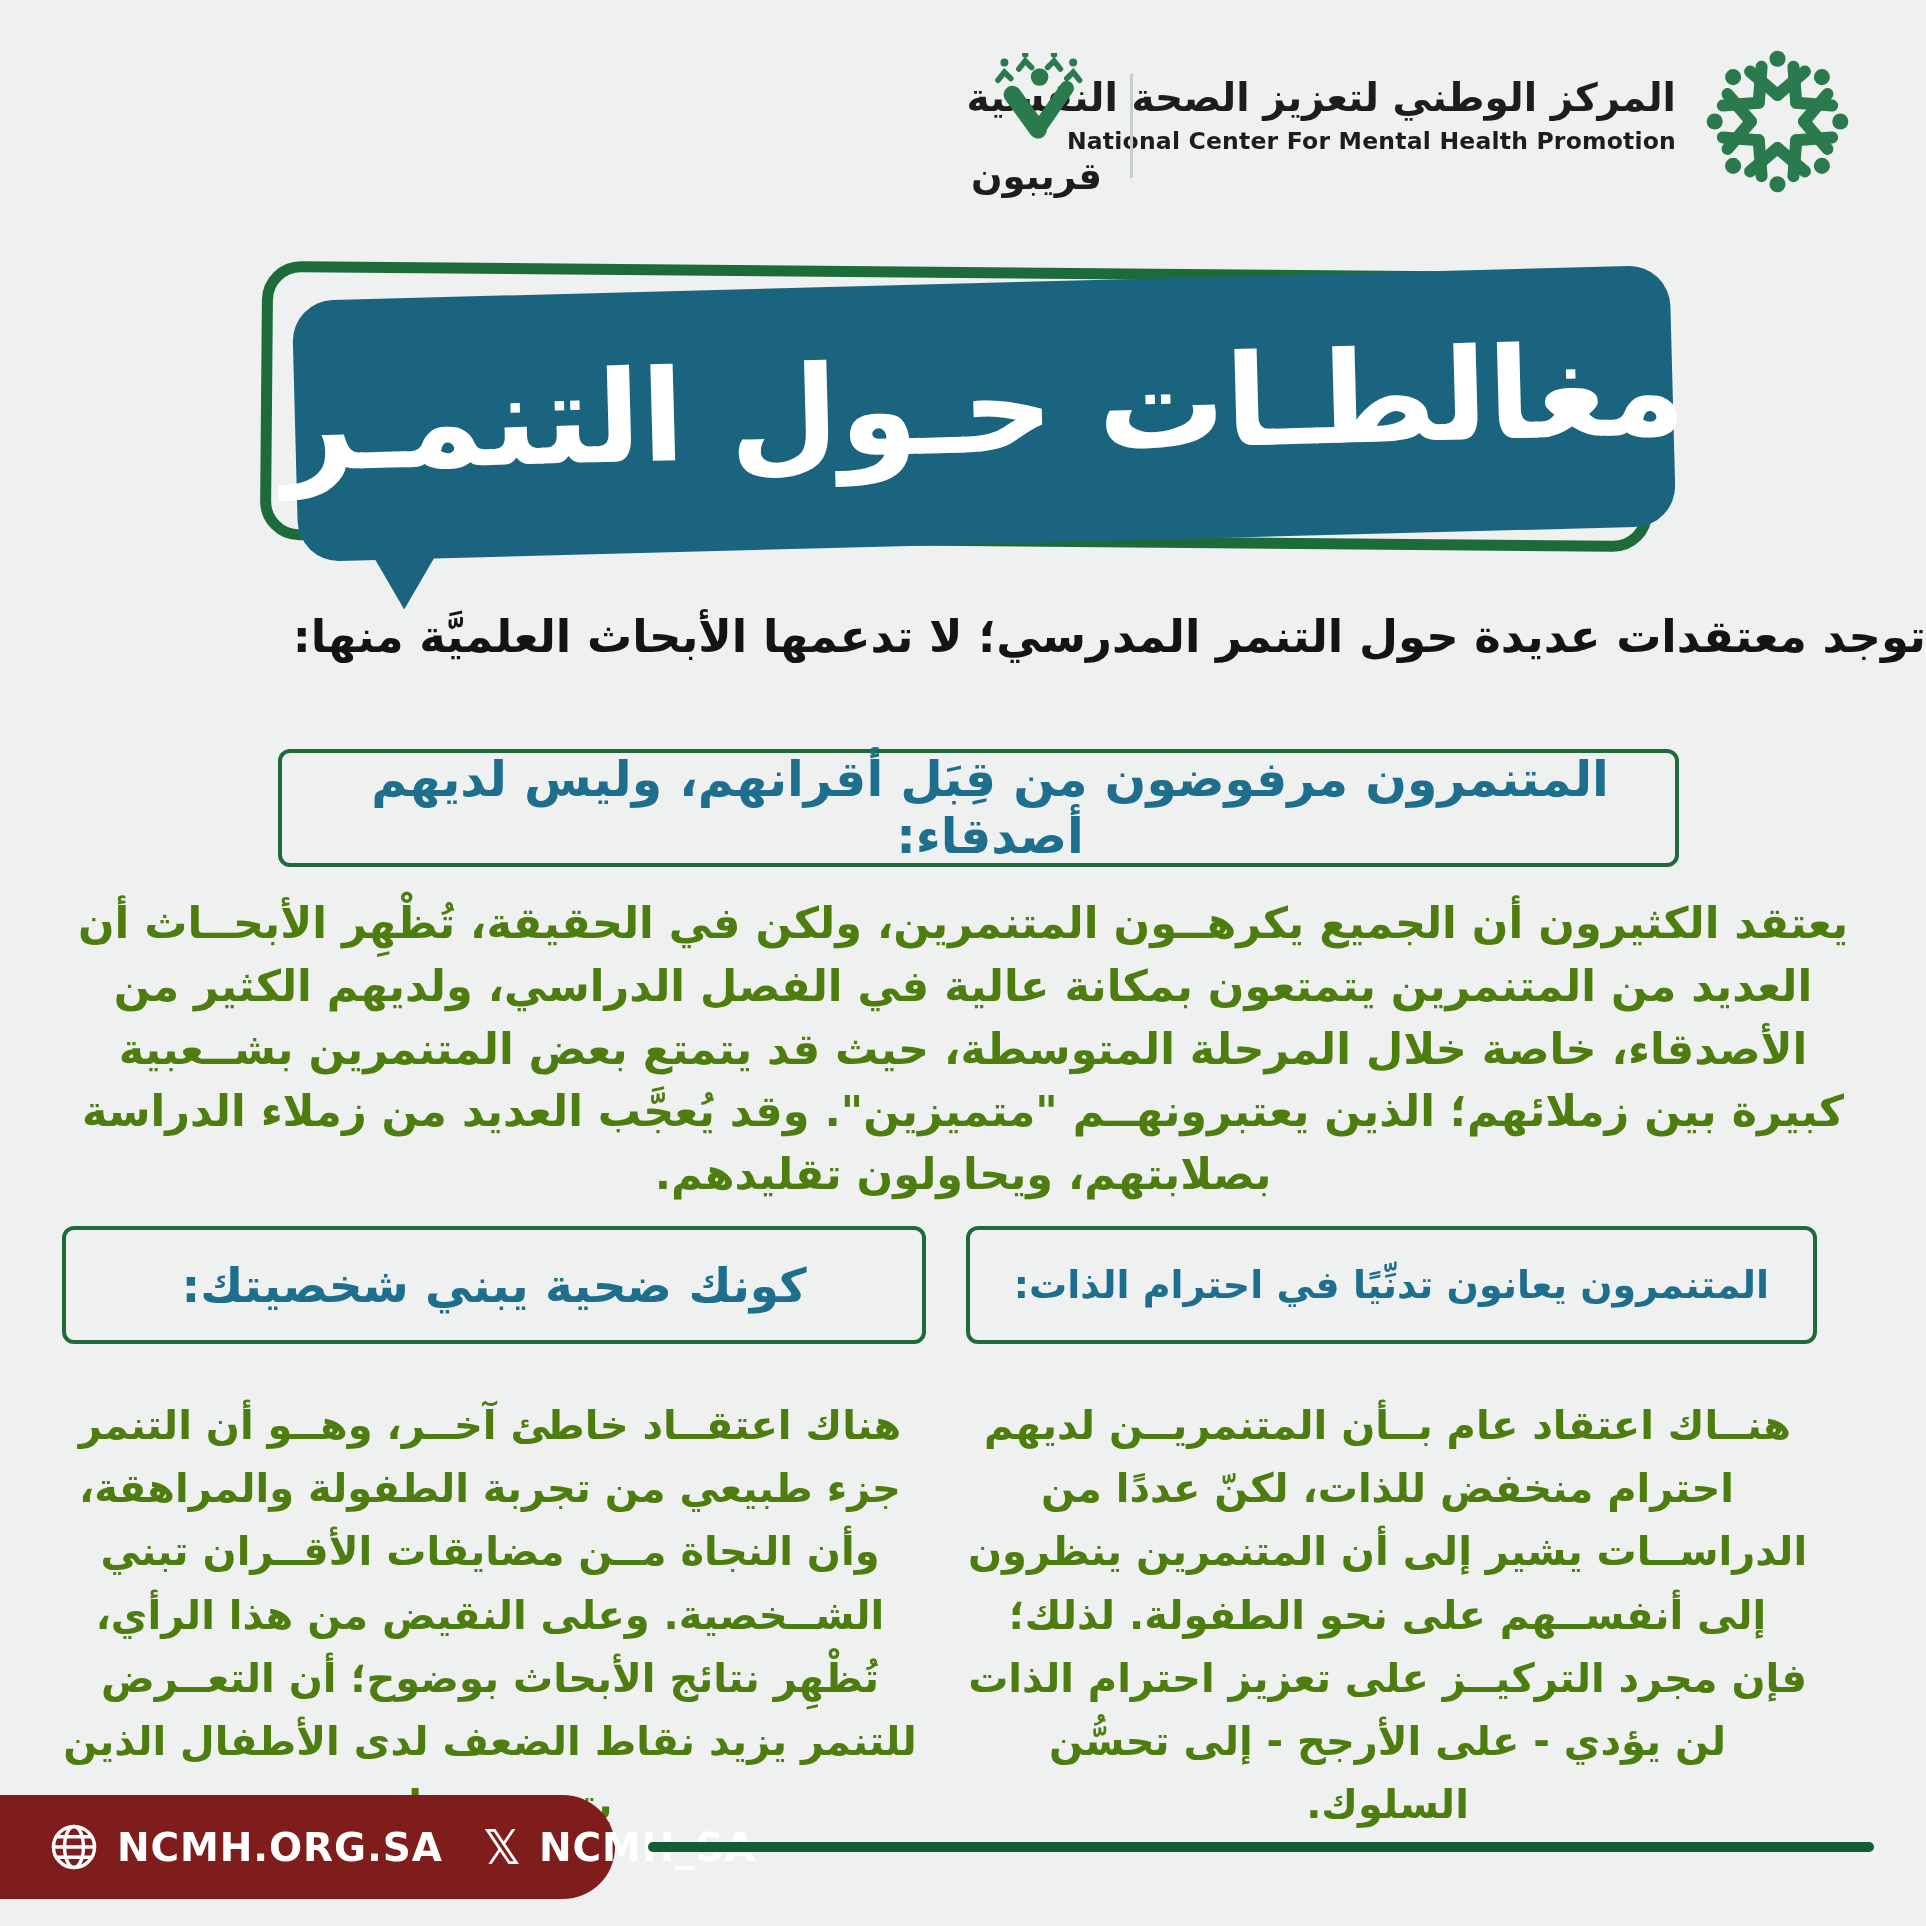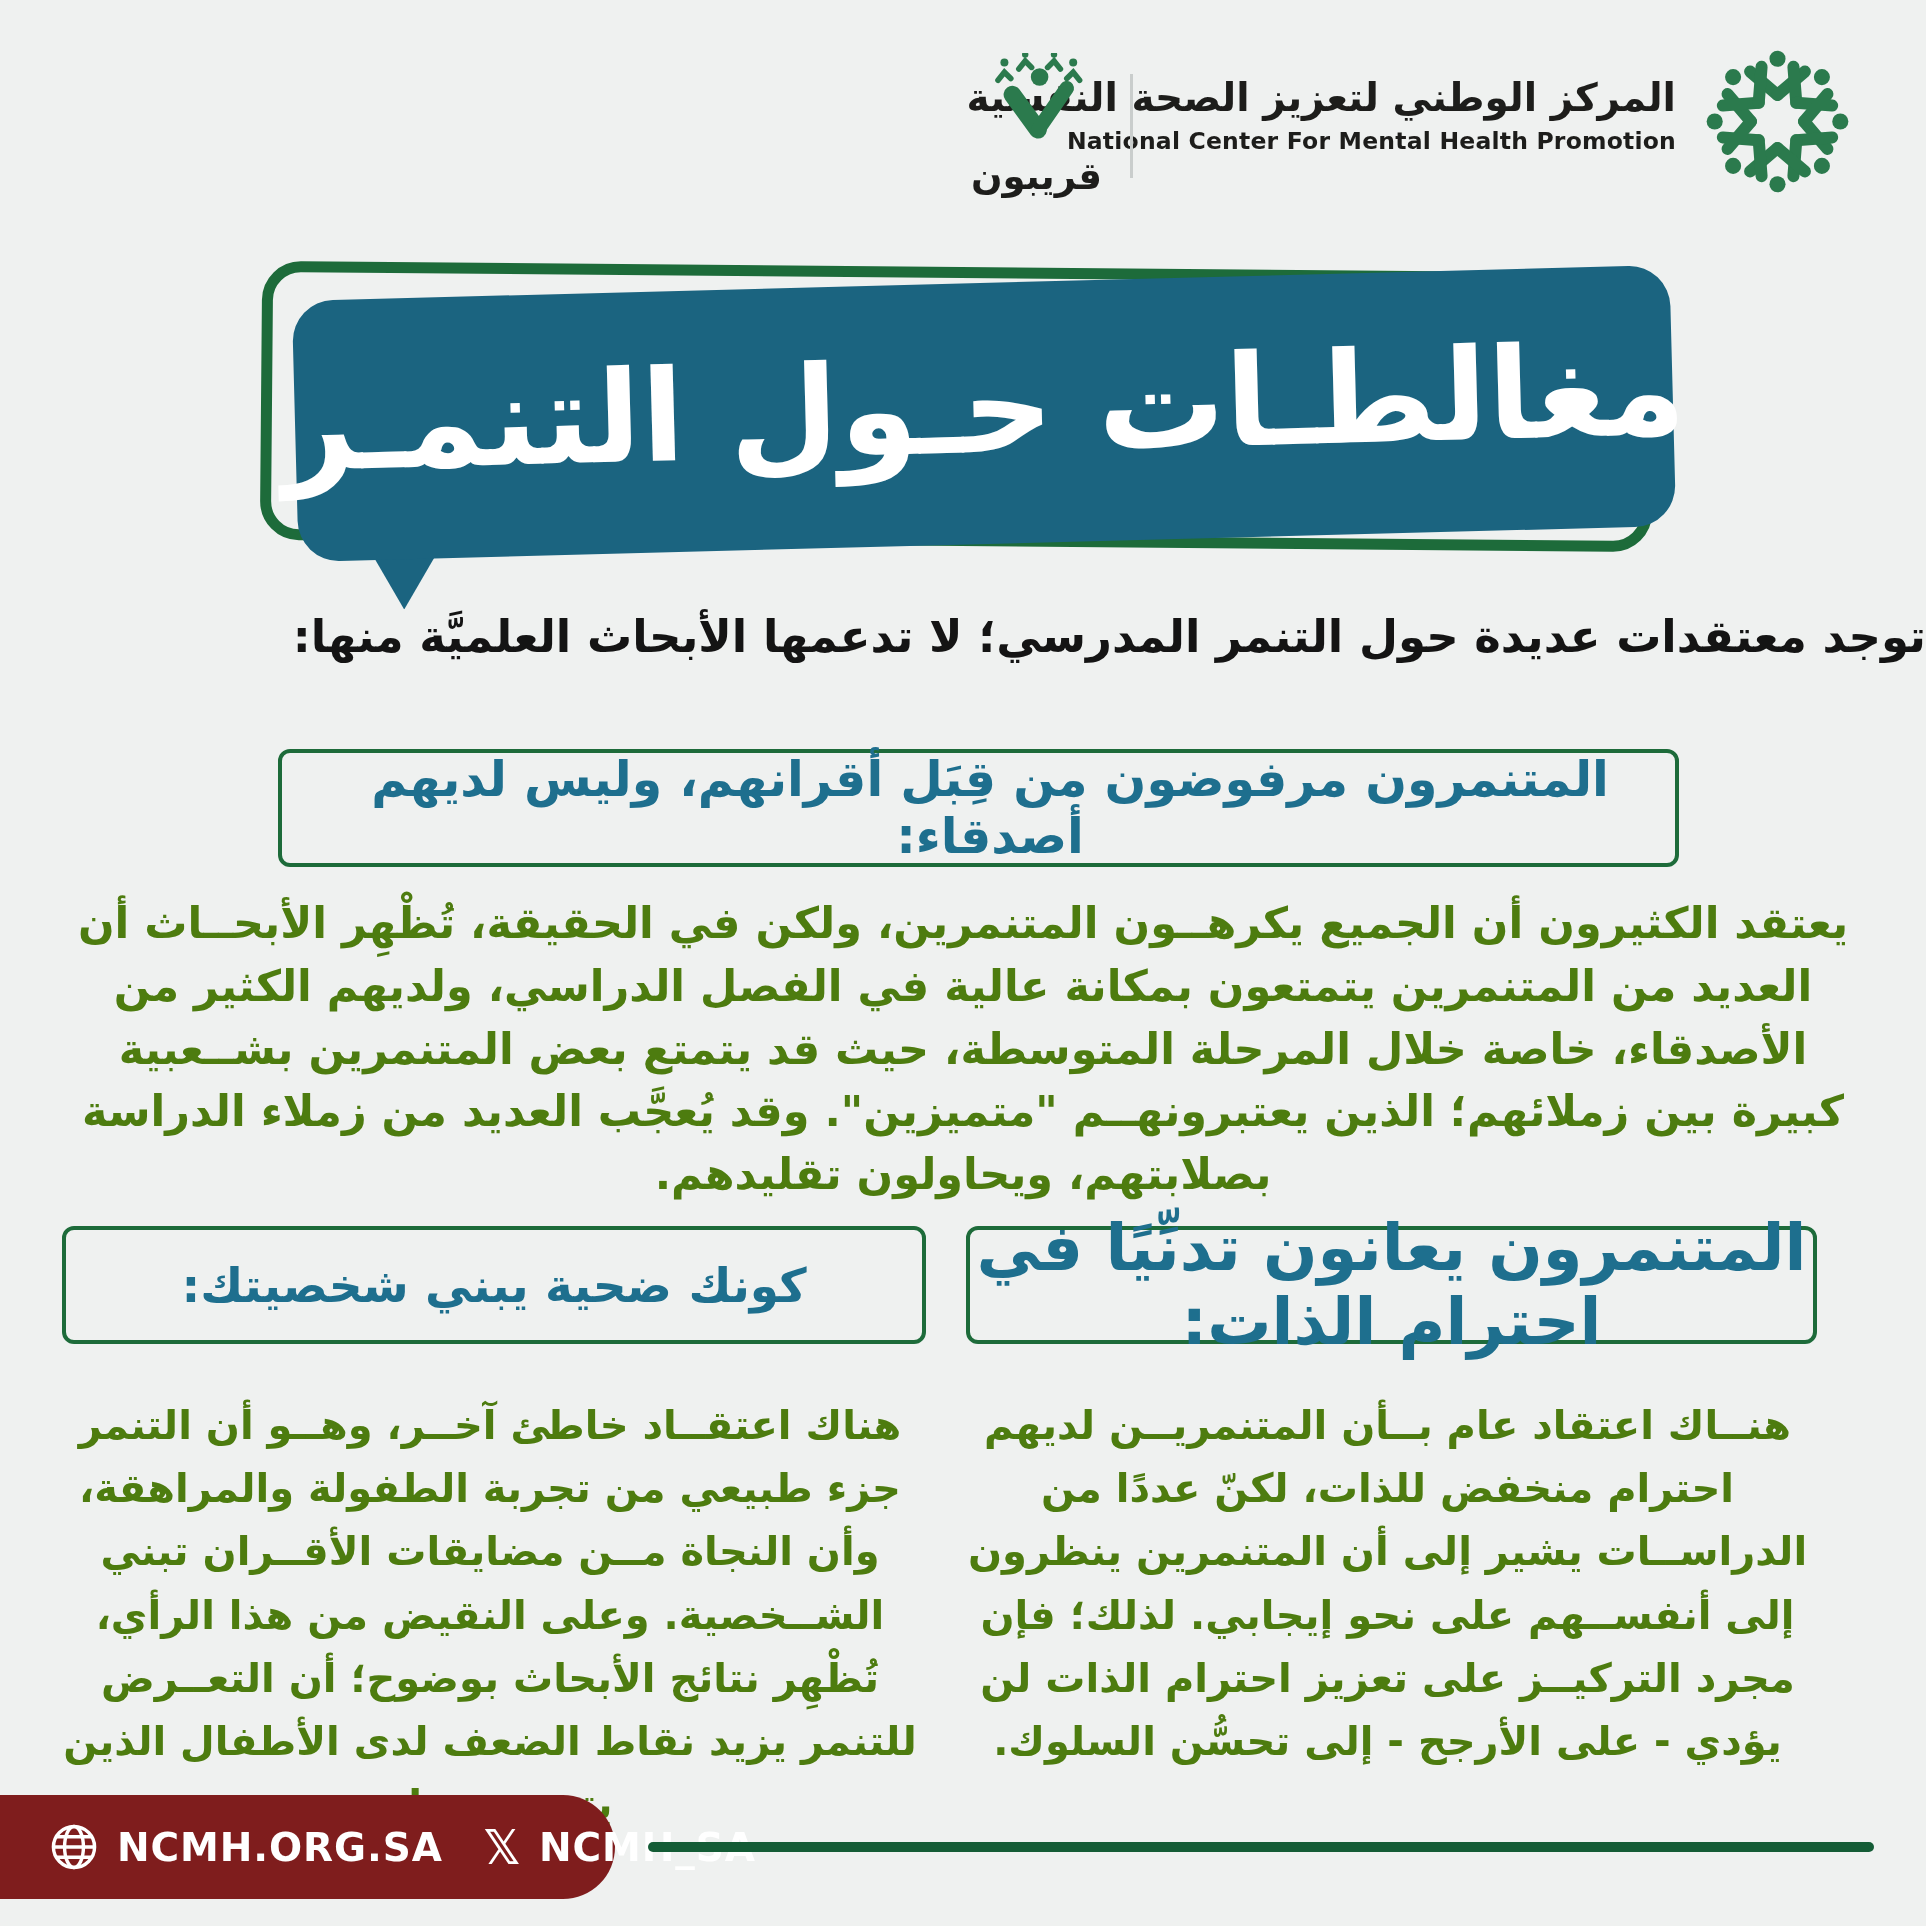--- a/index.html
+++ b/index.html
@@ -47,21 +47,21 @@
     font-size:45px;font-weight:700;color:#141414;
   }
 
   
   .myth-box{
     border:4.3px solid #1d6b3a;border-radius:12px;background:transparent;
     display:flex;align-items:center;justify-content:center;
     color:#1e6f8e;font-weight:800;direction:rtl;text-align:center;
   }
   .myth1-box{left:278px;top:749px;width:1370px;height:110px;font-size:49px;padding-left:23px;}
-  .myth2-box{left:966px;top:1226px;width:843px;height:110px;font-size:64px;}
+  .myth2-box{left:966px;top:1226px;width:843px;height:110px;font-size:38px;}
   .myth3-box{left:62px;top:1226px;width:856px;height:110px;font-size:47px;}
 
   .body-par{
     direction:rtl;text-align:center;color:#4d7c0f;
     font-weight:700;
   }
   .myth1-body{left:60px;top:892px;width:1806px;font-size:43px;line-height:1.46;}
   .myth2-body{left:966px;top:1394px;width:843px;font-size:40px;line-height:1.58;}
   .myth3-body{left:62px;top:1394px;width:856px;font-size:40px;line-height:1.58;}
 
@@ -141,21 +141,21 @@
 <div class="abs intro-line">توجد معتقدات عديدة حول التنمر المدرسي؛ لا تدعمها الأبحاث العلميَّة منها:</div>
 
 <div class="abs myth-box myth1-box">
   <span>المتنمرون مرفوضون من قِبَل أقرانهم، وليس لديهم أصدقاء:</span>
 </div>
 <div class="abs body-par myth1-body">يعتقد الكثيرون أن الجميع يكرهــون المتنمرين، ولكن في الحقيقة، تُظْهِر الأبحــاث أن العديد من المتنمرين يتمتعون بمكانة عالية في الفصل الدراسي، ولديهم الكثير من الأصدقاء، خاصة خلال المرحلة المتوسطة، حيث قد يتمتع بعض المتنمرين بشــعبية كبيرة بين زملائهم؛ الذين يعتبرونهــم "متميزين". وقد يُعجَّب العديد من زملاء الدراسة بصلابتهم، ويحاولون تقليدهم.</div>
 
 <div class="abs myth-box myth2-box">
   <span>المتنمرون يعانون تدنِّيًا في احترام الذات:</span>
 </div>
-<div class="abs body-par myth2-body">هنــاك اعتقاد عام بــأن المتنمريــن لديهم احترام منخفض للذات، لكنّ عددًا من الدراســات يشير إلى أن المتنمرين ينظرون إلى أنفســهم على نحو إيجابي. لذلك؛ فإن مجرد التركيــز على تعزيز احترام الذات لن يؤدي - على الأرجح - إلى تحسُّن السلوك.</div>
+<div class="abs body-par myth2-body">هنــاك اعتقاد عام بــأن المتنمريــن لديهم احترام منخفض للذات، لكنّ عددًا من الدراســات يشير إلى أن المتنمرين ينظرون إلى أنفســهم على نحو الطفولة. لذلك؛ فإن مجرد التركيــز على تعزيز احترام الذات لن يؤدي - على الأرجح - إلى تحسُّن السلوك.</div>
 
 <div class="abs myth-box myth3-box">
   <span>كونك ضحية يبني شخصيتك:</span>
 </div>
 <div class="abs body-par myth3-body">هناك اعتقــاد خاطئ آخــر، وهــو أن التنمر جزء طبيعي من تجربة الطفولة والمراهقة، وأن النجاة مــن مضايقات الأقــران تبني الشــخصية. وعلى النقيض من هذا الرأي، تُظْهِر نتائج الأبحاث بوضوح؛ أن التعــرض للتنمر يزيد نقاط الضعف لدى الأطفال الذين يتعرضون له.</div>
 
 <div class="abs footer-pill">
   <div class="footer-group">
     <svg width="48" height="48" viewBox="0 0 56 56" aria-hidden="true">
       <g fill="none" stroke="#ffffff" stroke-width="4">

